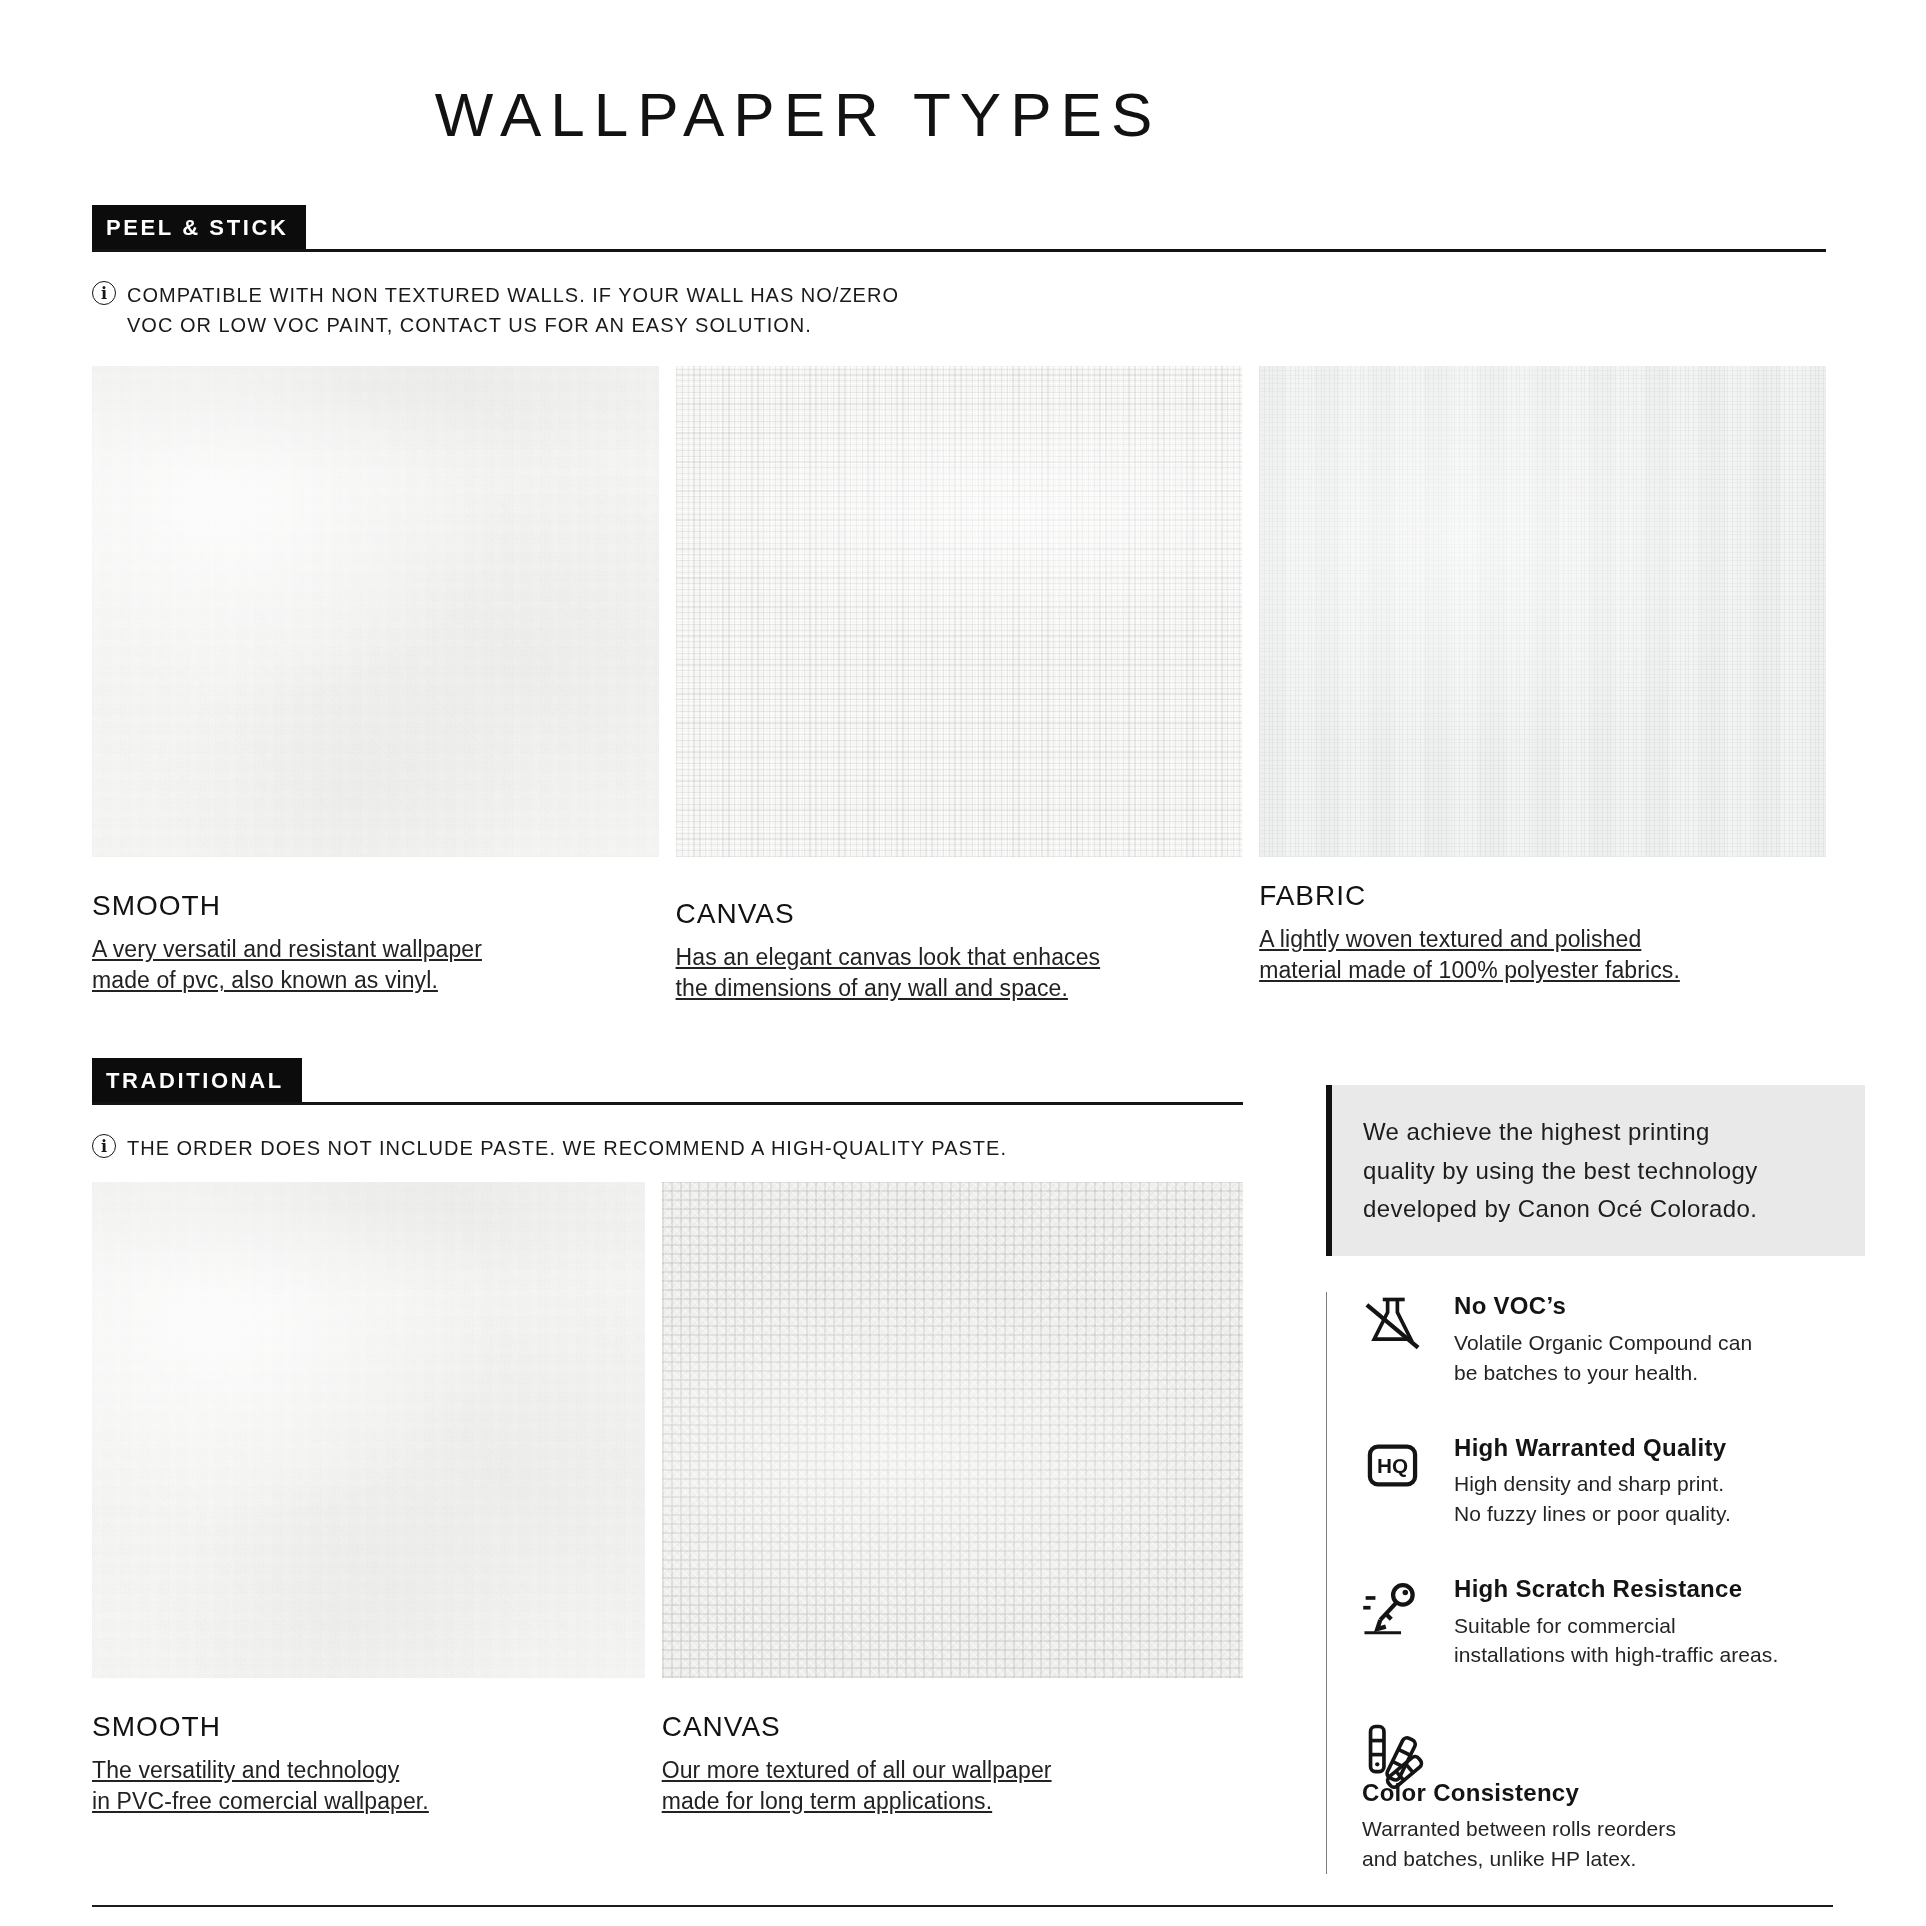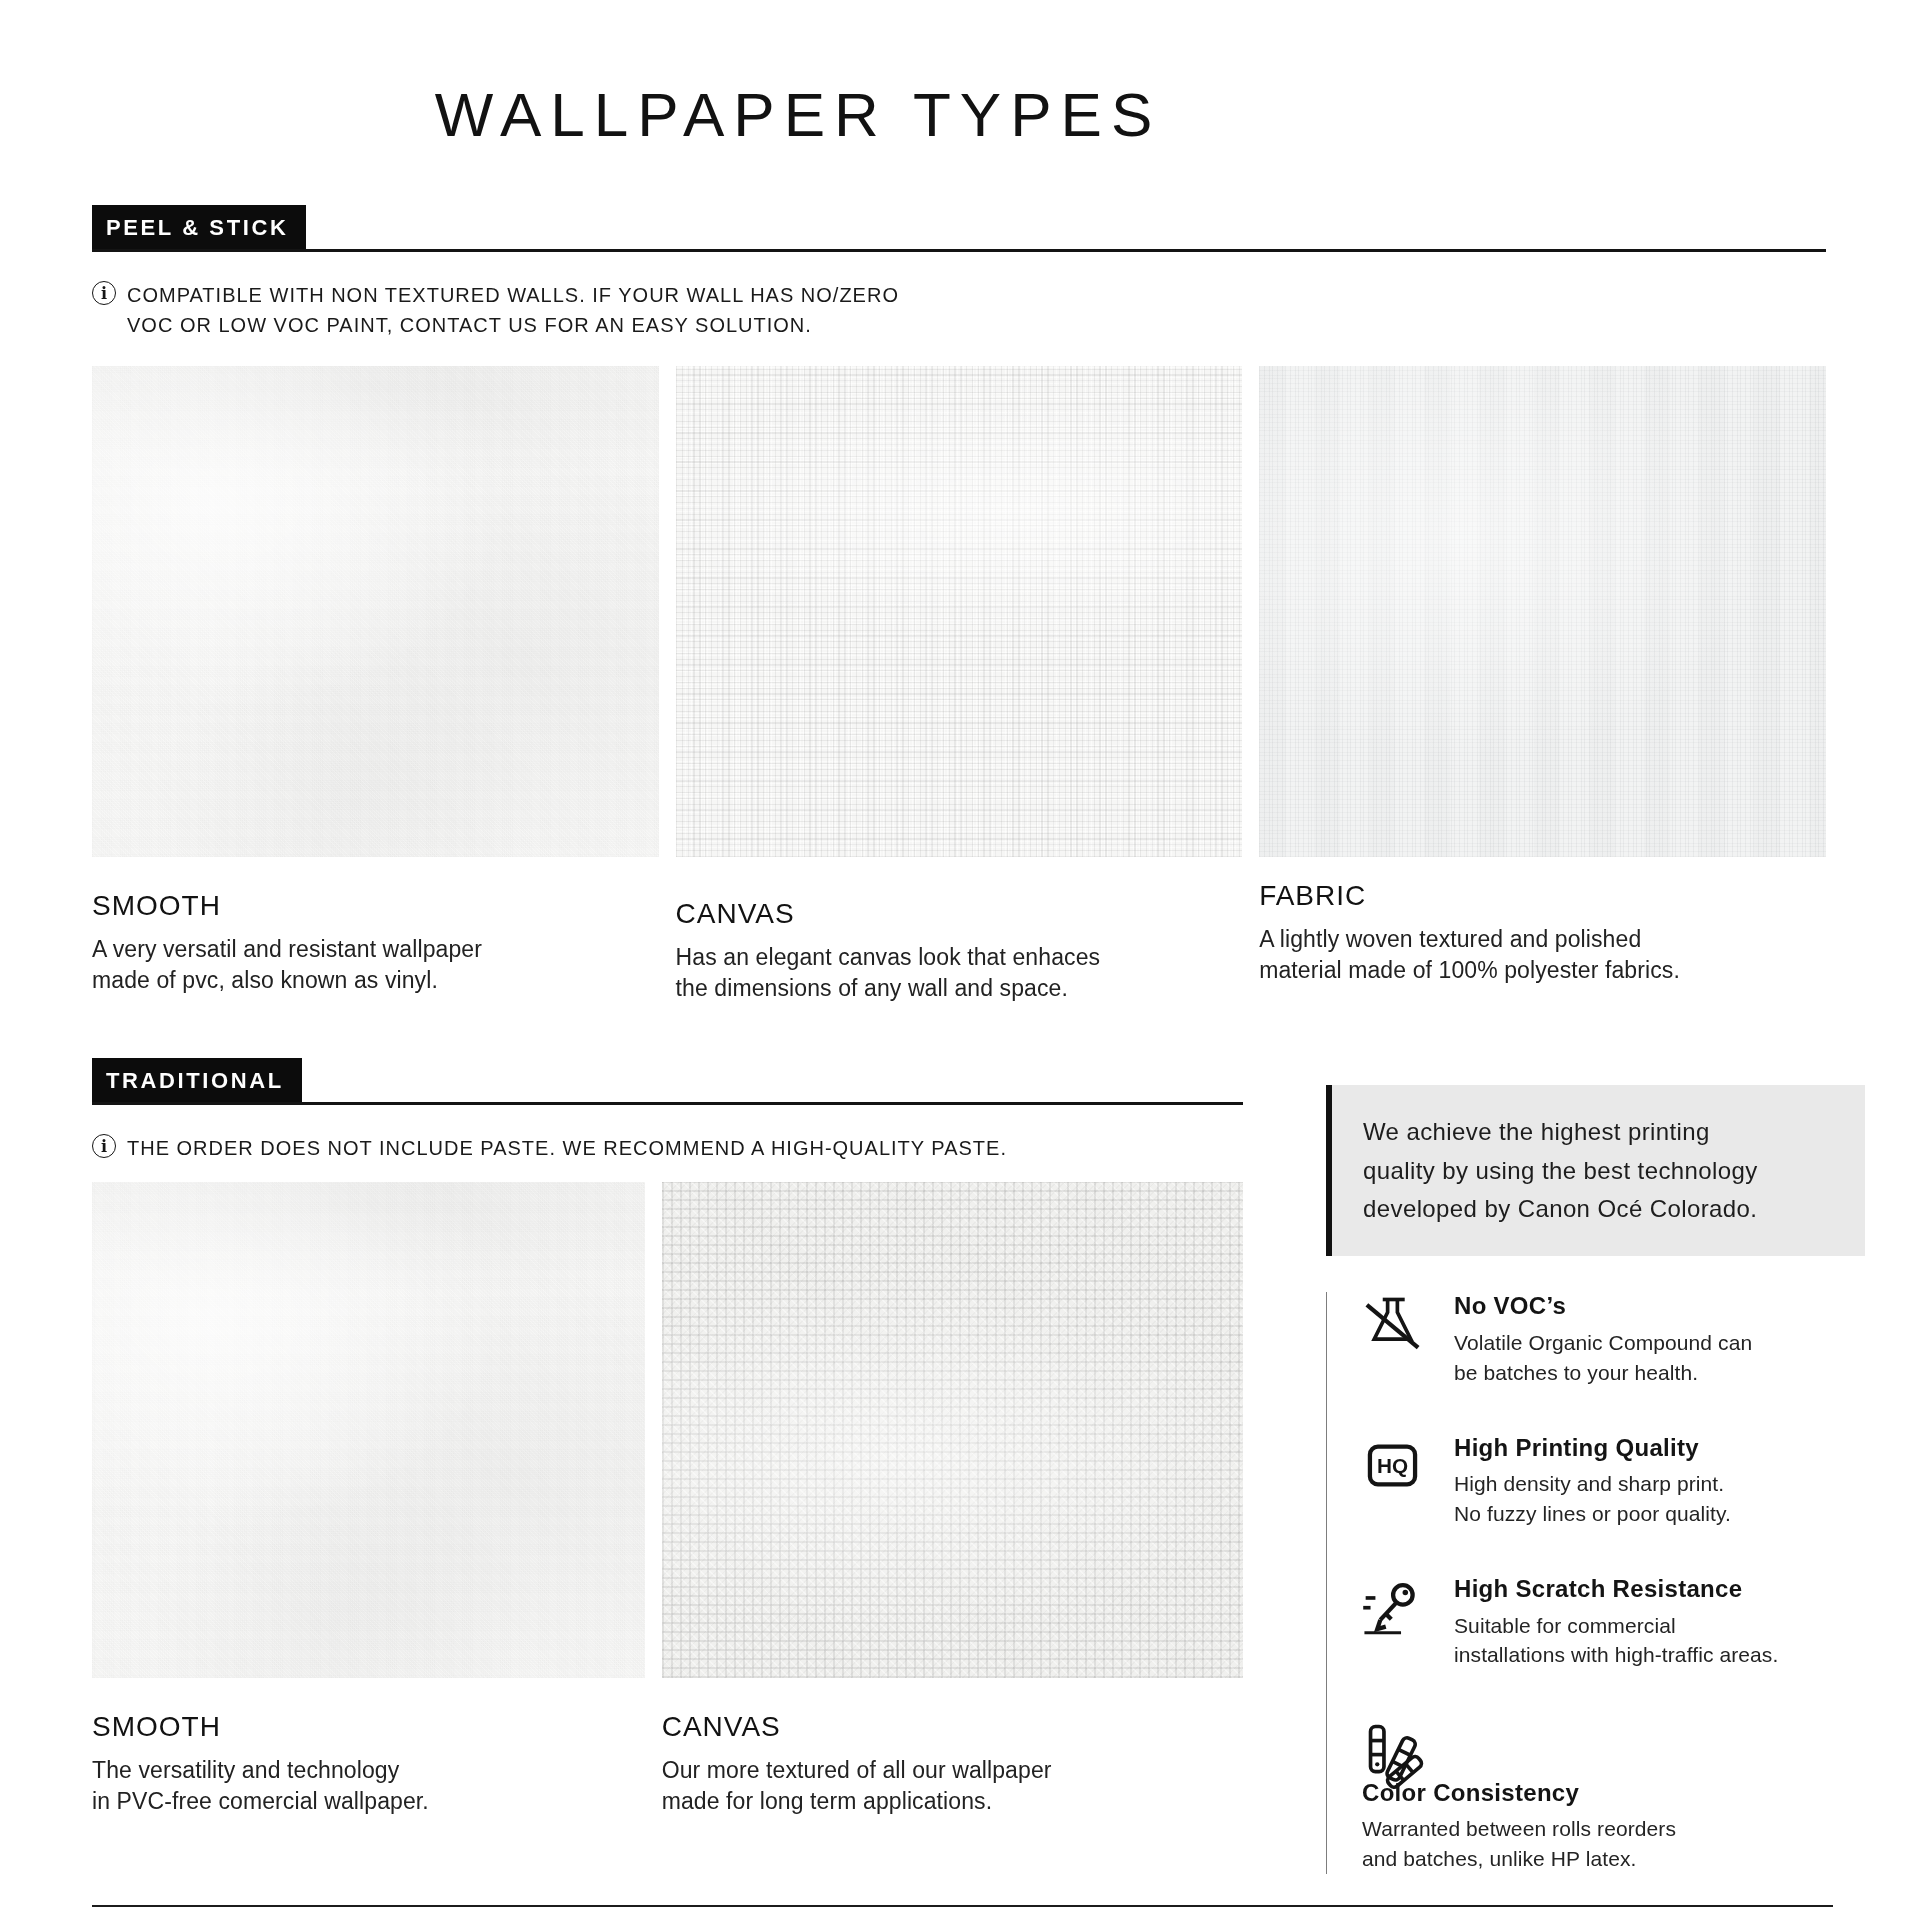--- a/index.html
+++ b/index.html
@@ -77,21 +77,21 @@
       repeating-linear-gradient(0deg, rgba(105,105,105,0.13) 0 1.9px, rgba(255,255,255,0) 1.9px 9px),
       repeating-linear-gradient(90deg, rgba(105,105,105,0.13) 0 1.9px, rgba(255,255,255,0) 1.9px 9px),
       repeating-linear-gradient(45deg, rgba(255,255,255,0.40) 0 1.3px, rgba(255,255,255,0) 1.3px 6.4px),
       repeating-linear-gradient(135deg, rgba(110,110,110,0.05) 0 1.3px, rgba(255,255,255,0) 1.3px 5.8px);
   }
 
   .card-label { margin-top:33px; }
   .card-label.off-low  { margin-top:41px; }
   .card-label.off-high { margin-top:23px; }
   .card-title { font-size:28px; font-weight:500; letter-spacing:1px; color:#121212; }
-  .card-desc  { margin-top:11.6px; font-size:23px; font-weight:400; color:#222222; line-height:1.36; letter-spacing:0.1px; }
+  .card-desc  { margin-top:11.6px; font-size:23px; font-weight:400; color:#222222; line-height:1.36; letter-spacing:0.1px;text-decoration:underline; }
 
   
   .two-col { display:flex; margin-top:54px; align-items:flex-start;gap:32px; }
   .col-left { width:1151px; flex:0 0 auto; }
   .col-left .section-header { margin-top:0; }
   .col-right { width:539px; flex:0 0 auto; margin-left:51px; }
 
   
   .quality-box {
     margin-top:27px; background:#e9e9e9; border-left:6.4px solid #111111;
@@ -236,21 +236,21 @@
           </div>
 
           <div class="feature">
             <span class="feature-icon">
               <svg viewBox="0 0 100 100" fill="none" stroke="#141414" stroke-width="7">
                 <rect x="13" y="19" width="74" height="62" rx="13"></rect>
                 <text x="50" y="62" text-anchor="middle" font-size="34" font-weight="700" font-family="Liberation Sans, sans-serif" fill="#141414" stroke="none">HQ</text>
               </svg>
             </span>
             <div>
-              <div class="feature-title">High Printing Quality</div>
+              <div class="feature-title">High Warranted Quality</div>
               <div class="feature-desc">
                 <div>High density and sharp print.</div>
                 <div>No fuzzy lines or poor quality.</div>
               </div>
             </div>
           </div>
 
           <div class="feature">
             <span class="feature-icon">
               <svg viewBox="0 0 100 100" fill="none" stroke="#141414" stroke-width="7">

